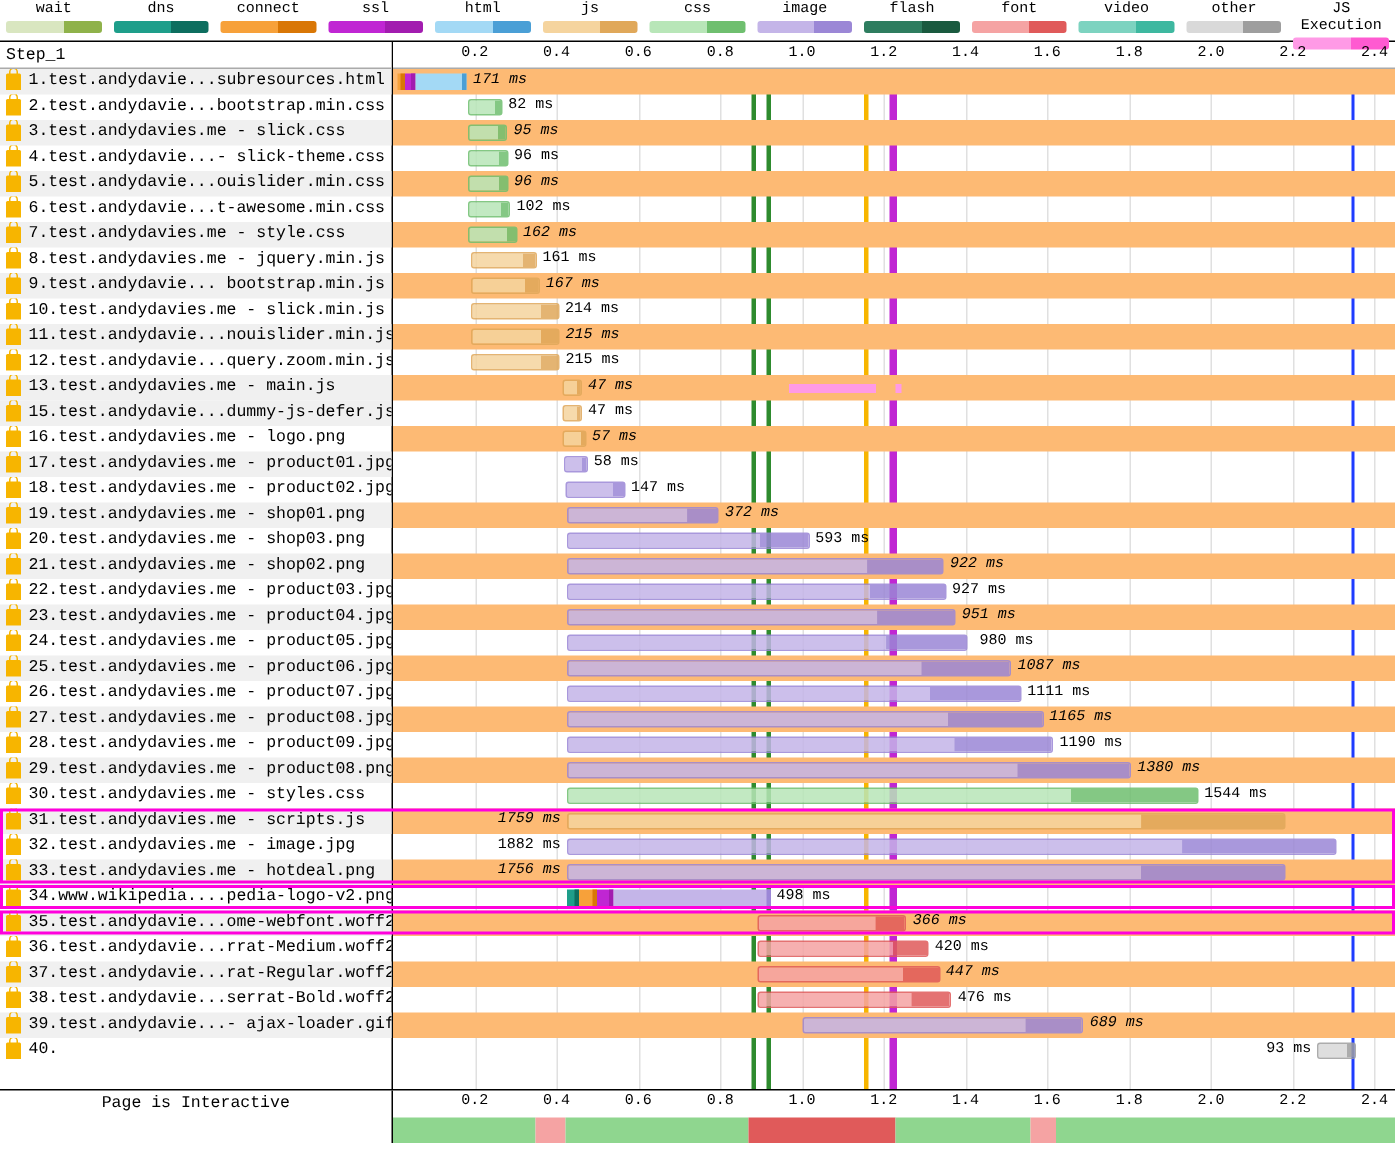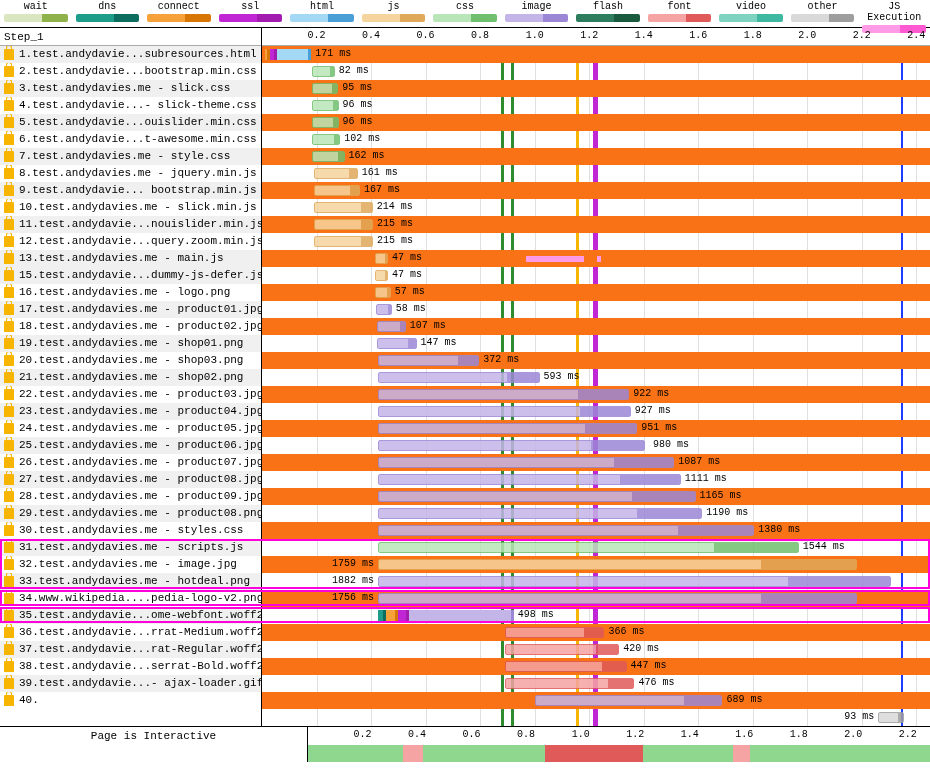--- a/index.html
+++ b/index.html
@@ -78,21 +78,21 @@
     position: absolute;
     top: 2px;
     font-size: 10px;
     transform: translateX(-50%);
   }
   .rows-area { position: relative; }
   .wf-row {
     height: 17px;
     position: relative;
   }
-  .wf-row.alt { background: #f97316; }
+  .wf-row.alt { background: #fdba74; font-style: italic; }
   .grid-line {
     position: absolute;
     top: 0; bottom: 0;
     width: 1px;
     background: #e0e0e0;
   }
   .vline {
     position: absolute;
     top: 0; bottom: 0;
     width: 2px;
@@ -121,21 +121,21 @@
     left: -262px;
     right: 0;
     pointer-events: none;
   }
   .footer {
     display: flex;
     border-top: 1px solid #000;
     height: 36px;
   }
   .footer-left {
-    width: 308px;
+    width: 262px;
     border-right: 1px solid #000;
     text-align: center;
     line-height: 18px;
   }
   .footer-right { flex: 1; position: relative; }
   .footer-axis { height: 18px; position: relative; }
   .cpu-bar {
     position: absolute;
     top: 18px;
     height: 18px;
@@ -453,24 +453,20 @@
           <div class="bar" style="left: 113.151px; width: 12.8147px; background: linear-gradient(to right, rgb(245, 212, 158) 80%, rgb(224, 168, 90) 80%); border: 1px solid rgb(224, 168, 90);"></div>
           <span class="bar-label" style="left: 129.966px;">47 ms</span>
         </div>
         <div class="wf-row alt">
           <div class="bar" style="left: 113.151px; width: 15.5412px; background: linear-gradient(to right, rgb(245, 212, 158) 80%, rgb(224, 168, 90) 80%); border: 1px solid rgb(224, 168, 90);"></div>
           <span class="bar-label" style="left: 132.692px;">57 ms</span>
         </div>
         <div class="wf-row">
           <div class="bar" style="left: 113.969px; width: 15.8139px; background: linear-gradient(to right, rgb(196, 181, 232) 80%, rgb(155, 135, 214) 80%); border: 1px solid rgb(155, 135, 214);"></div>
           <span class="bar-label" style="left: 133.783px;">58 ms</span>
-        </div>
-        <div class="wf-row alt">
-          <div class="bar" style="left: 114.514px; width: 29.1739px; background: linear-gradient(to right, rgb(196, 181, 232) 80%, rgb(155, 135, 214) 80%); border: 1px solid rgb(155, 135, 214);"></div>
-          <span class="bar-label" style="left: 147.688px;">107 ms</span>
         </div>
         <div class="wf-row">
           <div class="bar" style="left: 114.514px; width: 40.08px; background: linear-gradient(to right, rgb(196, 181, 232) 80%, rgb(155, 135, 214) 80%); border: 1px solid rgb(155, 135, 214);"></div>
           <span class="bar-label" style="left: 158.594px;">147 ms</span>
         </div>
         <div class="wf-row alt">
           <div class="bar" style="left: 115.878px; width: 101.427px; background: linear-gradient(to right, rgb(196, 181, 232) 80%, rgb(155, 135, 214) 80%); border: 1px solid rgb(155, 135, 214);"></div>
           <span class="bar-label" style="left: 221.304px;">372 ms</span>
         </div>
         <div class="wf-row">

